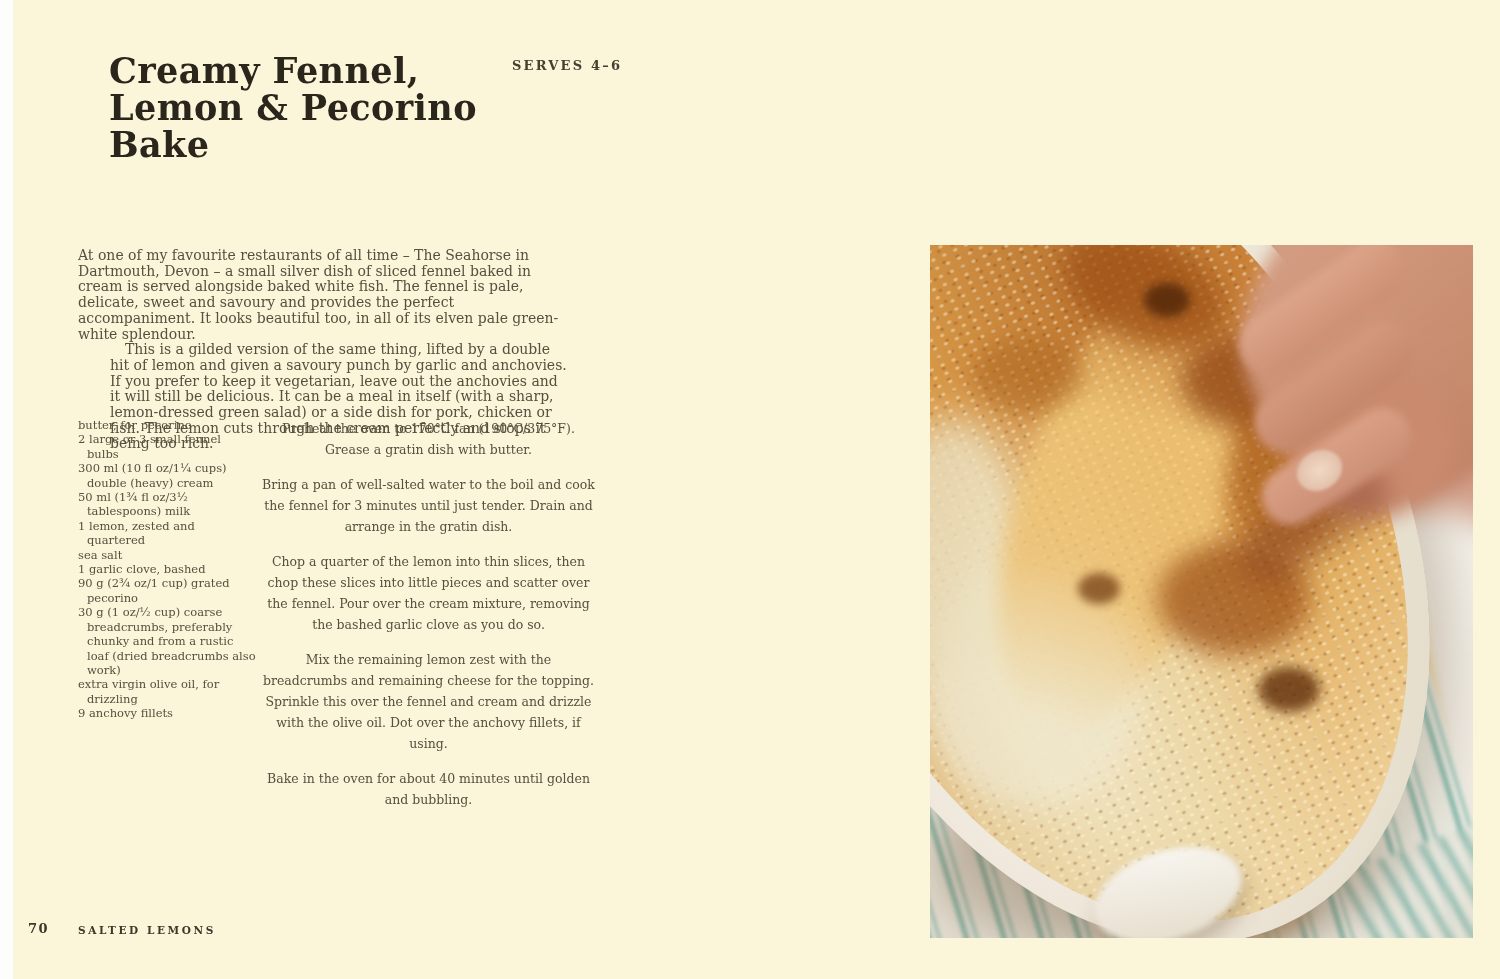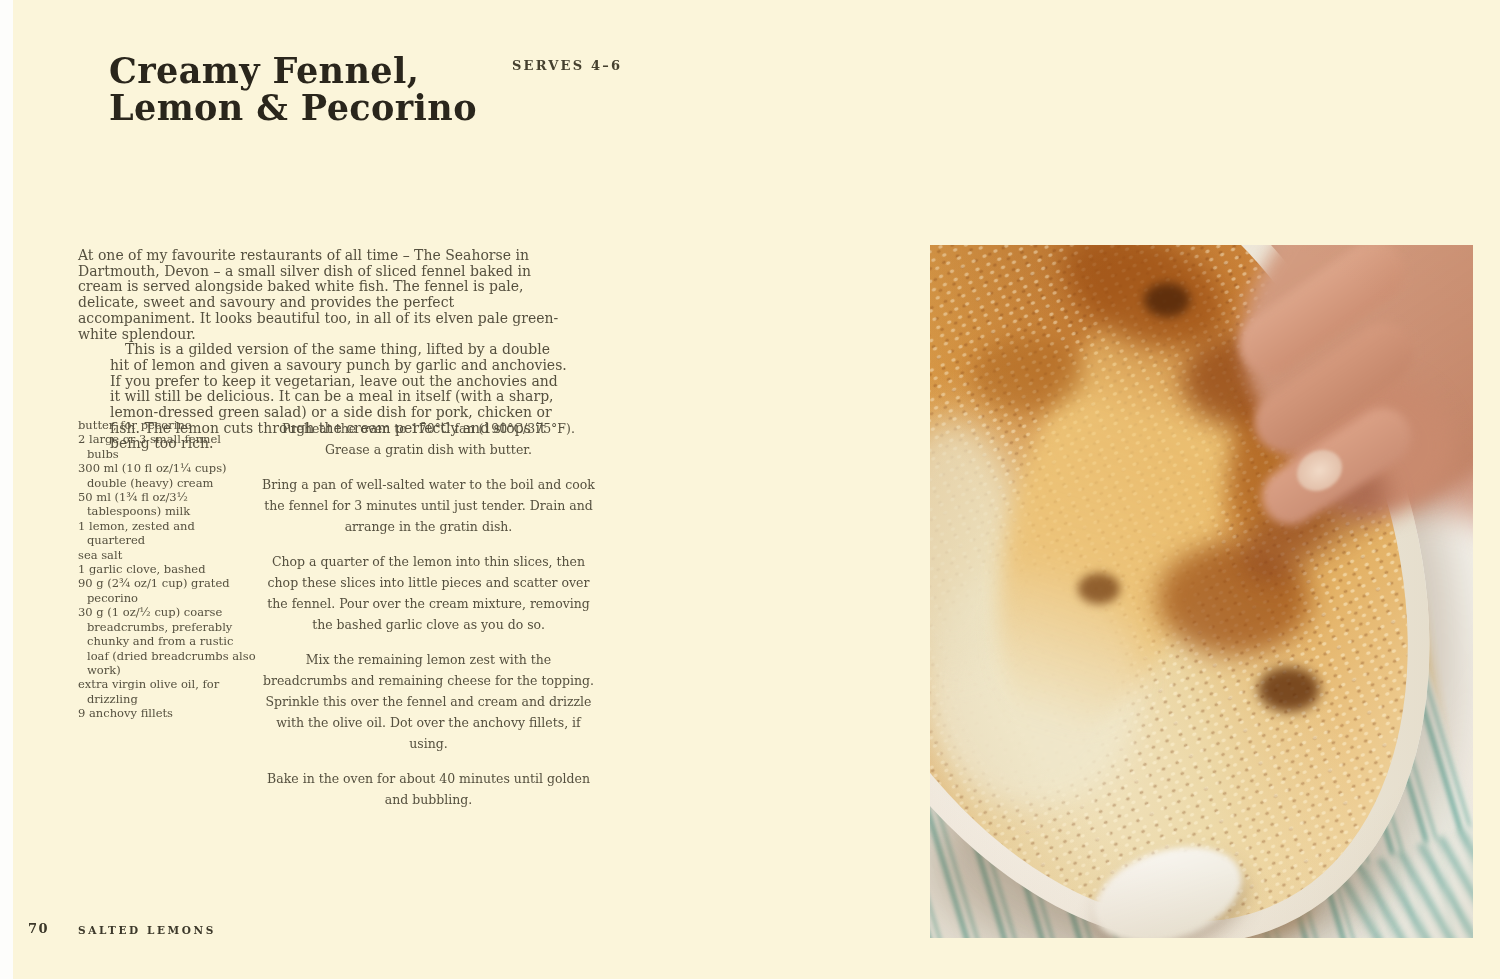--- a/index.html
+++ b/index.html
@@ -95,20 +95,21 @@
 <body>
 
 <div class="spread">
   <div class="edge-strip"></div>
 
   <div class="serves">SERVES 4–6</div>
 
   <h1 class="title">
     <span>Creamy Fennel,</span>
     <span>Lemon &amp; Pecorino</span>
+    <span>Bake</span>
   </h1>
 
   <div class="intro">
     <p>At one of my favourite restaurants of all time – The Seahorse in Dartmouth, Devon – a small silver dish of sliced fennel baked in cream is served alongside baked white fish. The fennel is pale, delicate, sweet and savoury and provides the perfect accompaniment. It looks beautiful too, in all of its elven pale green-white splendour.</p>
     <p>This is a gilded version of the same thing, lifted by a double hit of lemon and given a savoury punch by garlic and anchovies. If you prefer to keep it vegetarian, leave out the anchovies and it will still be delicious. It can be a meal in itself (with a sharp, lemon-dressed green salad) or a side dish for pork, chicken or fish. The lemon cuts through the cream perfectly and stops it being too rich.</p>
   </div>
 
   <ul class="ingredients">
     <li>butter, for pecorino</li>
     <li>2 large or 3 small fennel bulbs</li>

